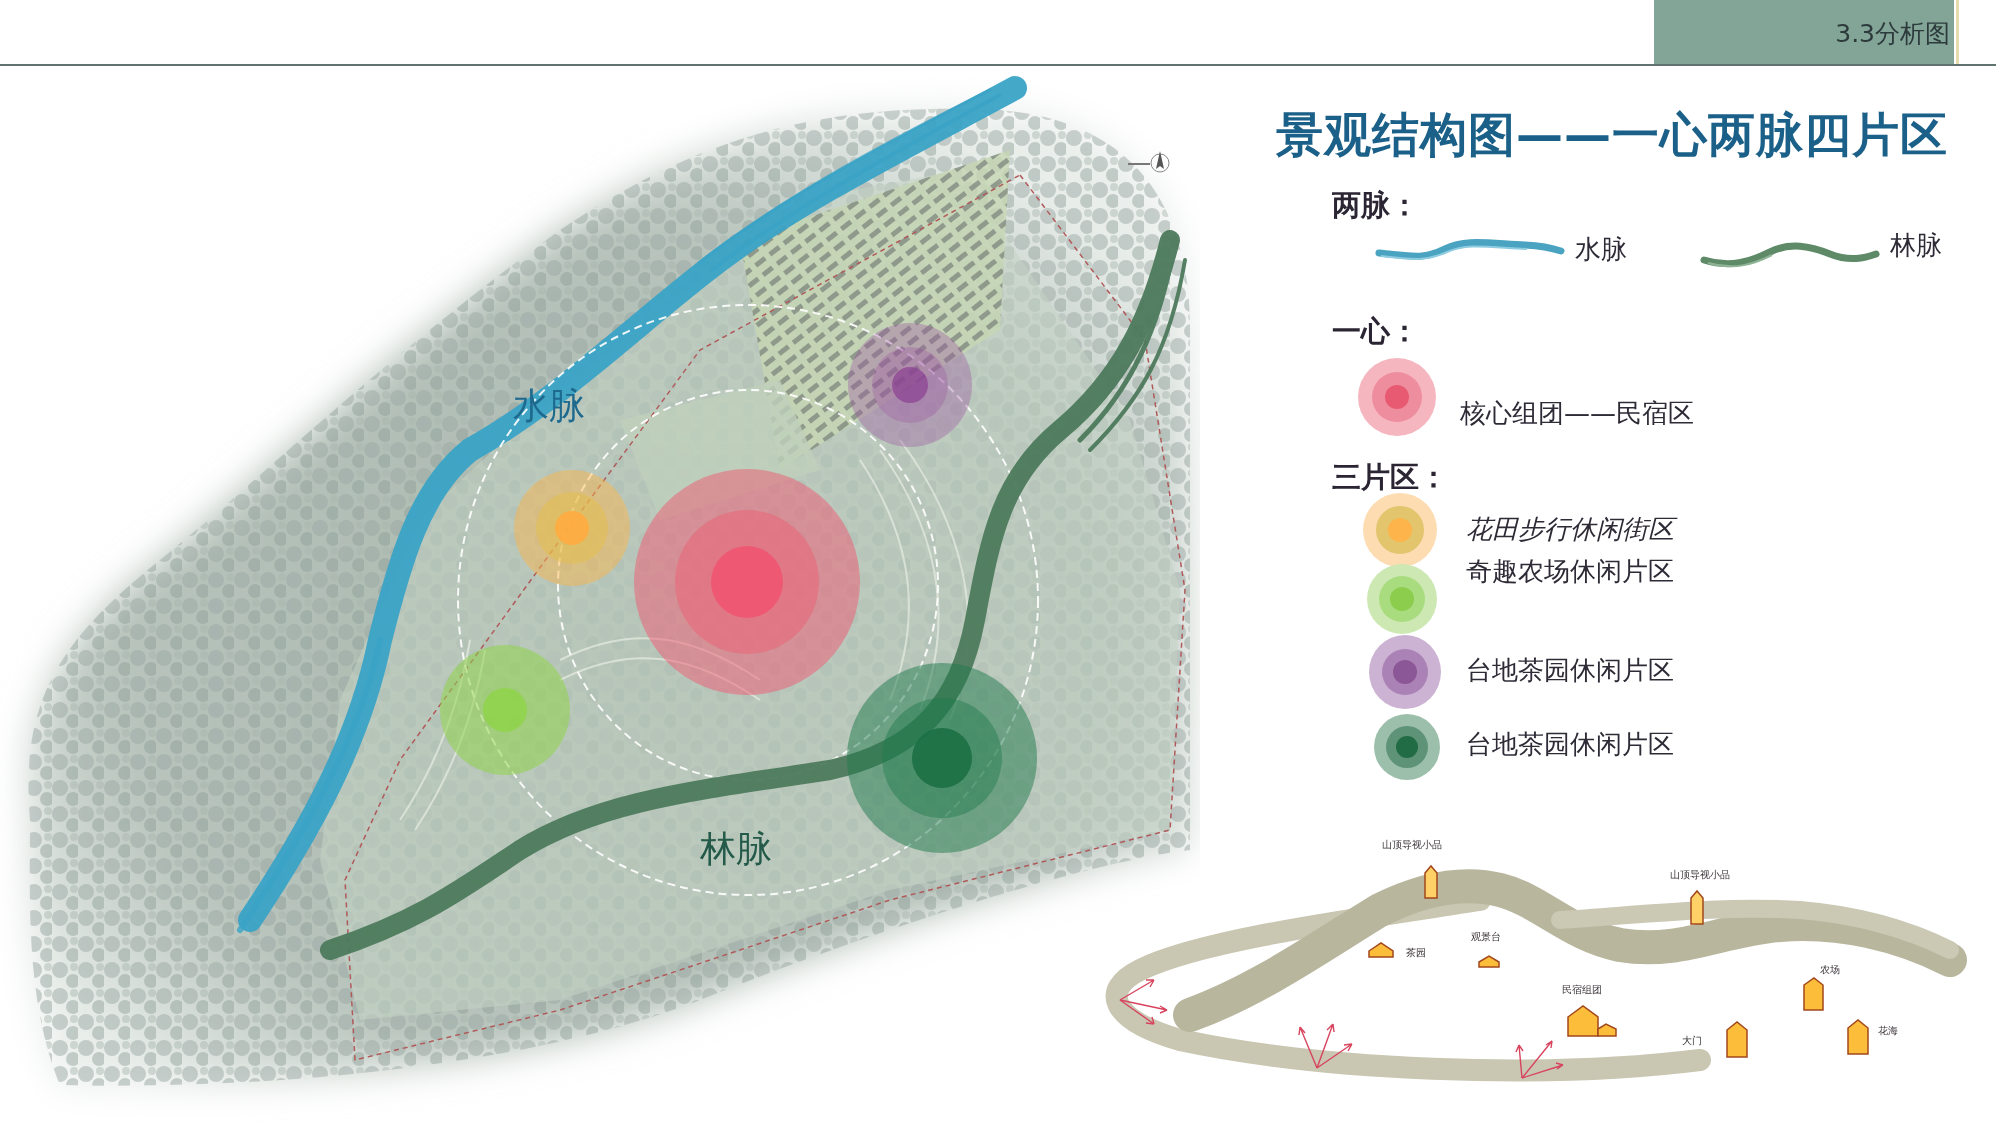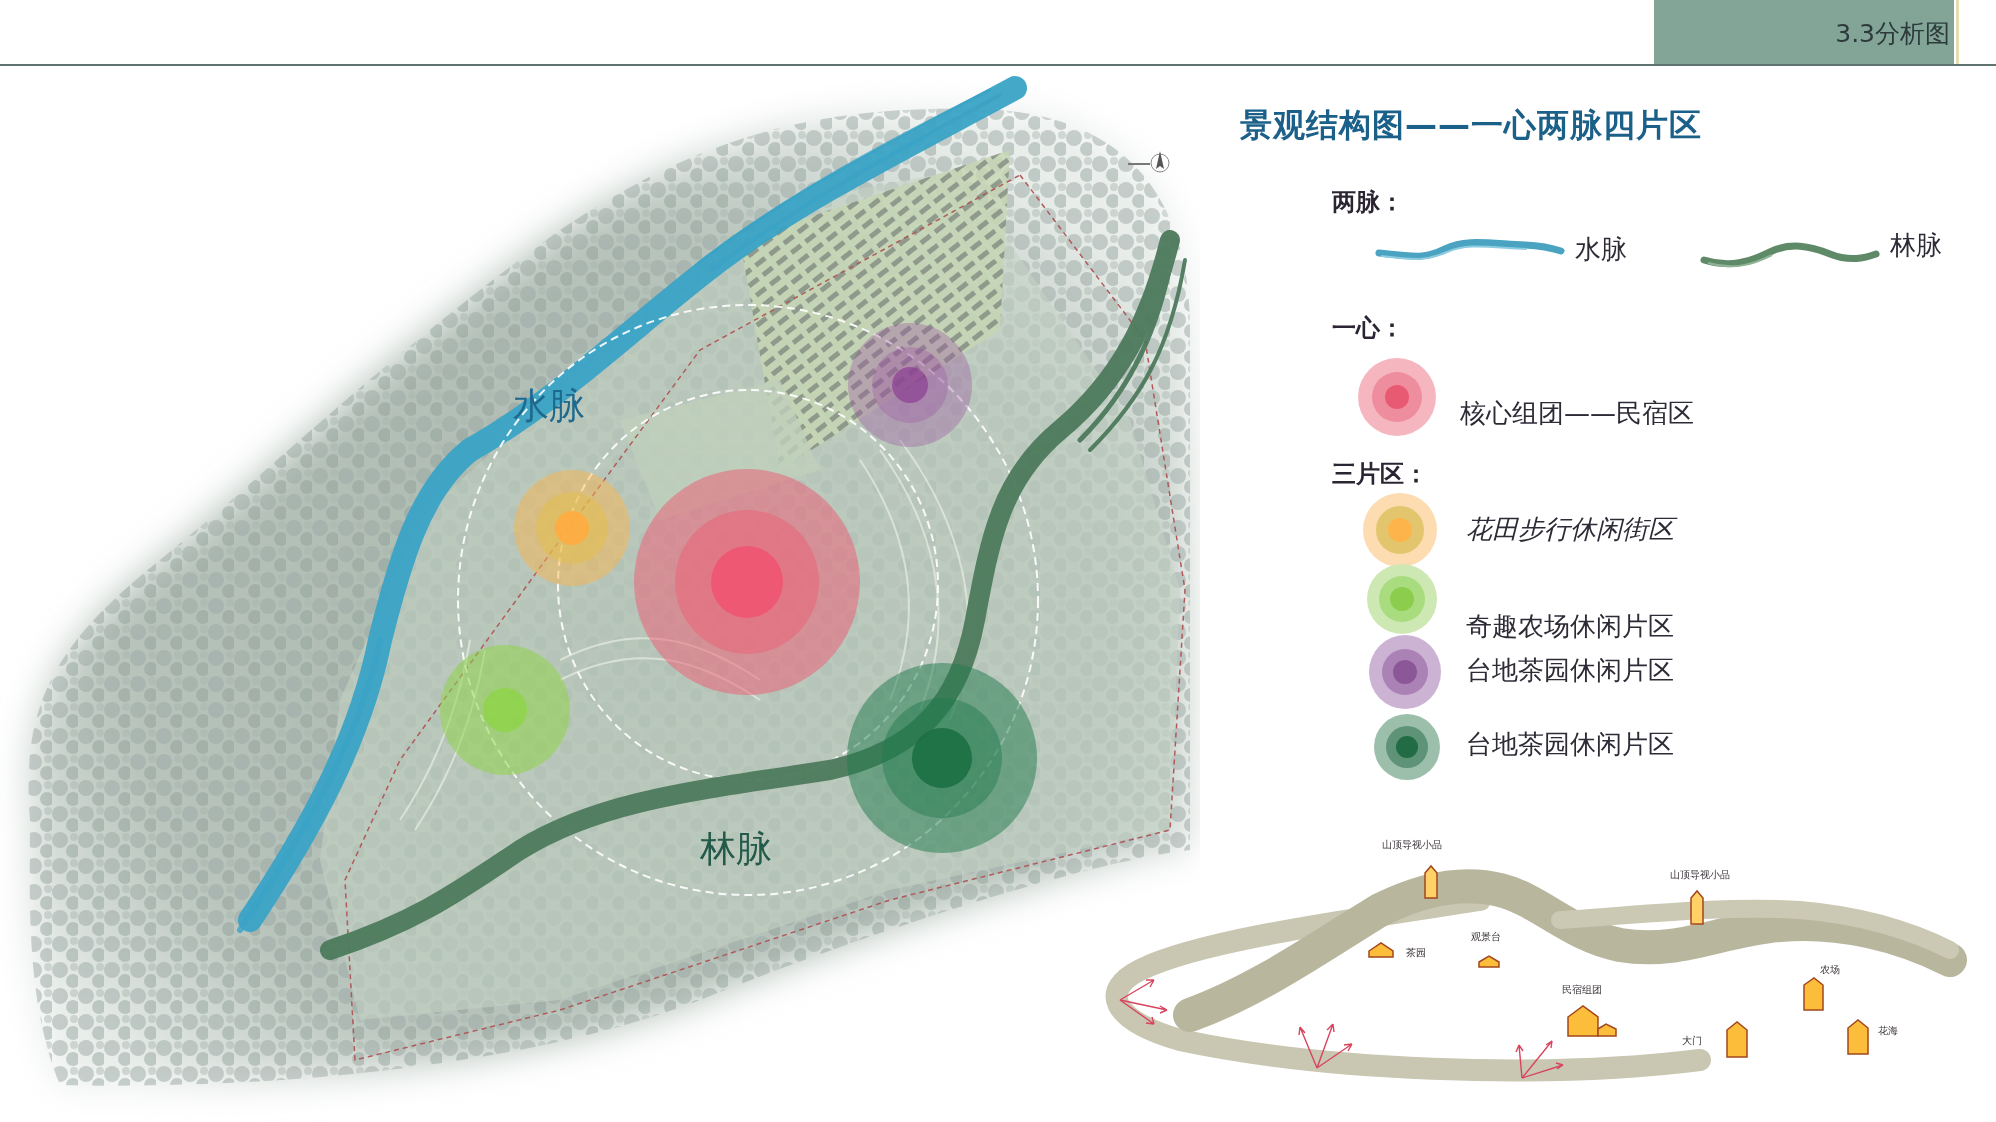--- a/index.html
+++ b/index.html
@@ -11,22 +11,22 @@
   .header-tab { position: absolute; left: 1654px; top: 0; width: 300px; height: 65px; background: #82a597; }
   .header-accent { position: absolute; left: 1956px; top: 0; width: 3px; height: 65px; background: #e7dcb0; }
   .header-title { position: absolute; right: 46px; top: 17px; font-size: 25px; color: #2d3a3c; letter-spacing: 0px; }
 
   
   .map { position: absolute; left: 0; top: 70px; width: 1200px; height: 1052px; }
   .map svg { position: absolute; left: 0; top: 0; }
   .map-label { position: absolute; font-size: 36px; font-weight: normal; }
 
   
-  .legend-title { position: absolute; left: 1240px; top: 104px; font-size: 32px; font-weight: bold; color: #1b6088; letter-spacing: 1px; white-space: nowrap; }
-  .section-label { position: absolute; font-size: 24px; font-weight: bold; color: #2b2533; }
+  .legend-title { position: absolute; left: 1276px; top: 104px; font-size: 47px; font-weight: bold; color: #1b6088; letter-spacing: 1px; white-space: nowrap; }
+  .section-label { position: absolute; font-size: 29px; font-weight: bold; color: #2b2533; }
   .legend-text { position: absolute; font-size: 26px; color: #2e2a36; white-space: nowrap; }
   .legend-dot { position: absolute; border-radius: 50%; }
 
   
   .sketch { position: absolute; left: 1100px; top: 830px; width: 880px; height: 280px; }
   .sketch-label { position: absolute; font-size: 10px; color: #3a3338; white-space: nowrap; }
 </style>
 </head>
 <body>
 
@@ -162,21 +162,21 @@
 <div class="legend-dot" style="left:1363px; top:493px; width:74px; height:74px; background:#fcdcb0;">
   <div style="position:absolute; left:13px; top:13px; width:48px; height:48px; border-radius:50%; background:#e2c56c;"></div>
   <div style="position:absolute; left:25px; top:25px; width:24px; height:24px; border-radius:50%; background:#fdb44a;"></div>
 </div>
 <div class="legend-text" style="left:1466px; top:512px;font-style:italic;">花田步行休闲街区</div>
 
 <div class="legend-dot" style="left:1367px; top:564px; width:70px; height:70px; background:#cde8b3;">
   <div style="position:absolute; left:12px; top:12px; width:46px; height:46px; border-radius:50%; background:#a9dc7f;"></div>
   <div style="position:absolute; left:23px; top:23px; width:24px; height:24px; border-radius:50%; background:#8ccd4d;"></div>
 </div>
-<div class="legend-text" style="left:1466px; top:609px;">奇趣农场休闲片区</div>
+<div class="legend-text" style="left:1466px; top:554px;">奇趣农场休闲片区</div>
 
 <div class="legend-dot" style="left:1369px; top:635px; width:72px; height:74px; background:#cdb3d3;">
   <div style="position:absolute; left:13px; top:14px; width:46px; height:46px; border-radius:50%; background:#ab82b5;"></div>
   <div style="position:absolute; left:24px; top:25px; width:24px; height:24px; border-radius:50%; background:#8c5796;"></div>
 </div>
 <div class="legend-text" style="left:1466px; top:653px;">台地茶园休闲片区</div>
 
 <div class="legend-dot" style="left:1374px; top:714px; width:66px; height:66px; background:#9cbfab;">
   <div style="position:absolute; left:12px; top:12px; width:42px; height:42px; border-radius:50%; background:#5e9377;"></div>
   <div style="position:absolute; left:22px; top:22px; width:22px; height:22px; border-radius:50%; background:#216b45;"></div>

